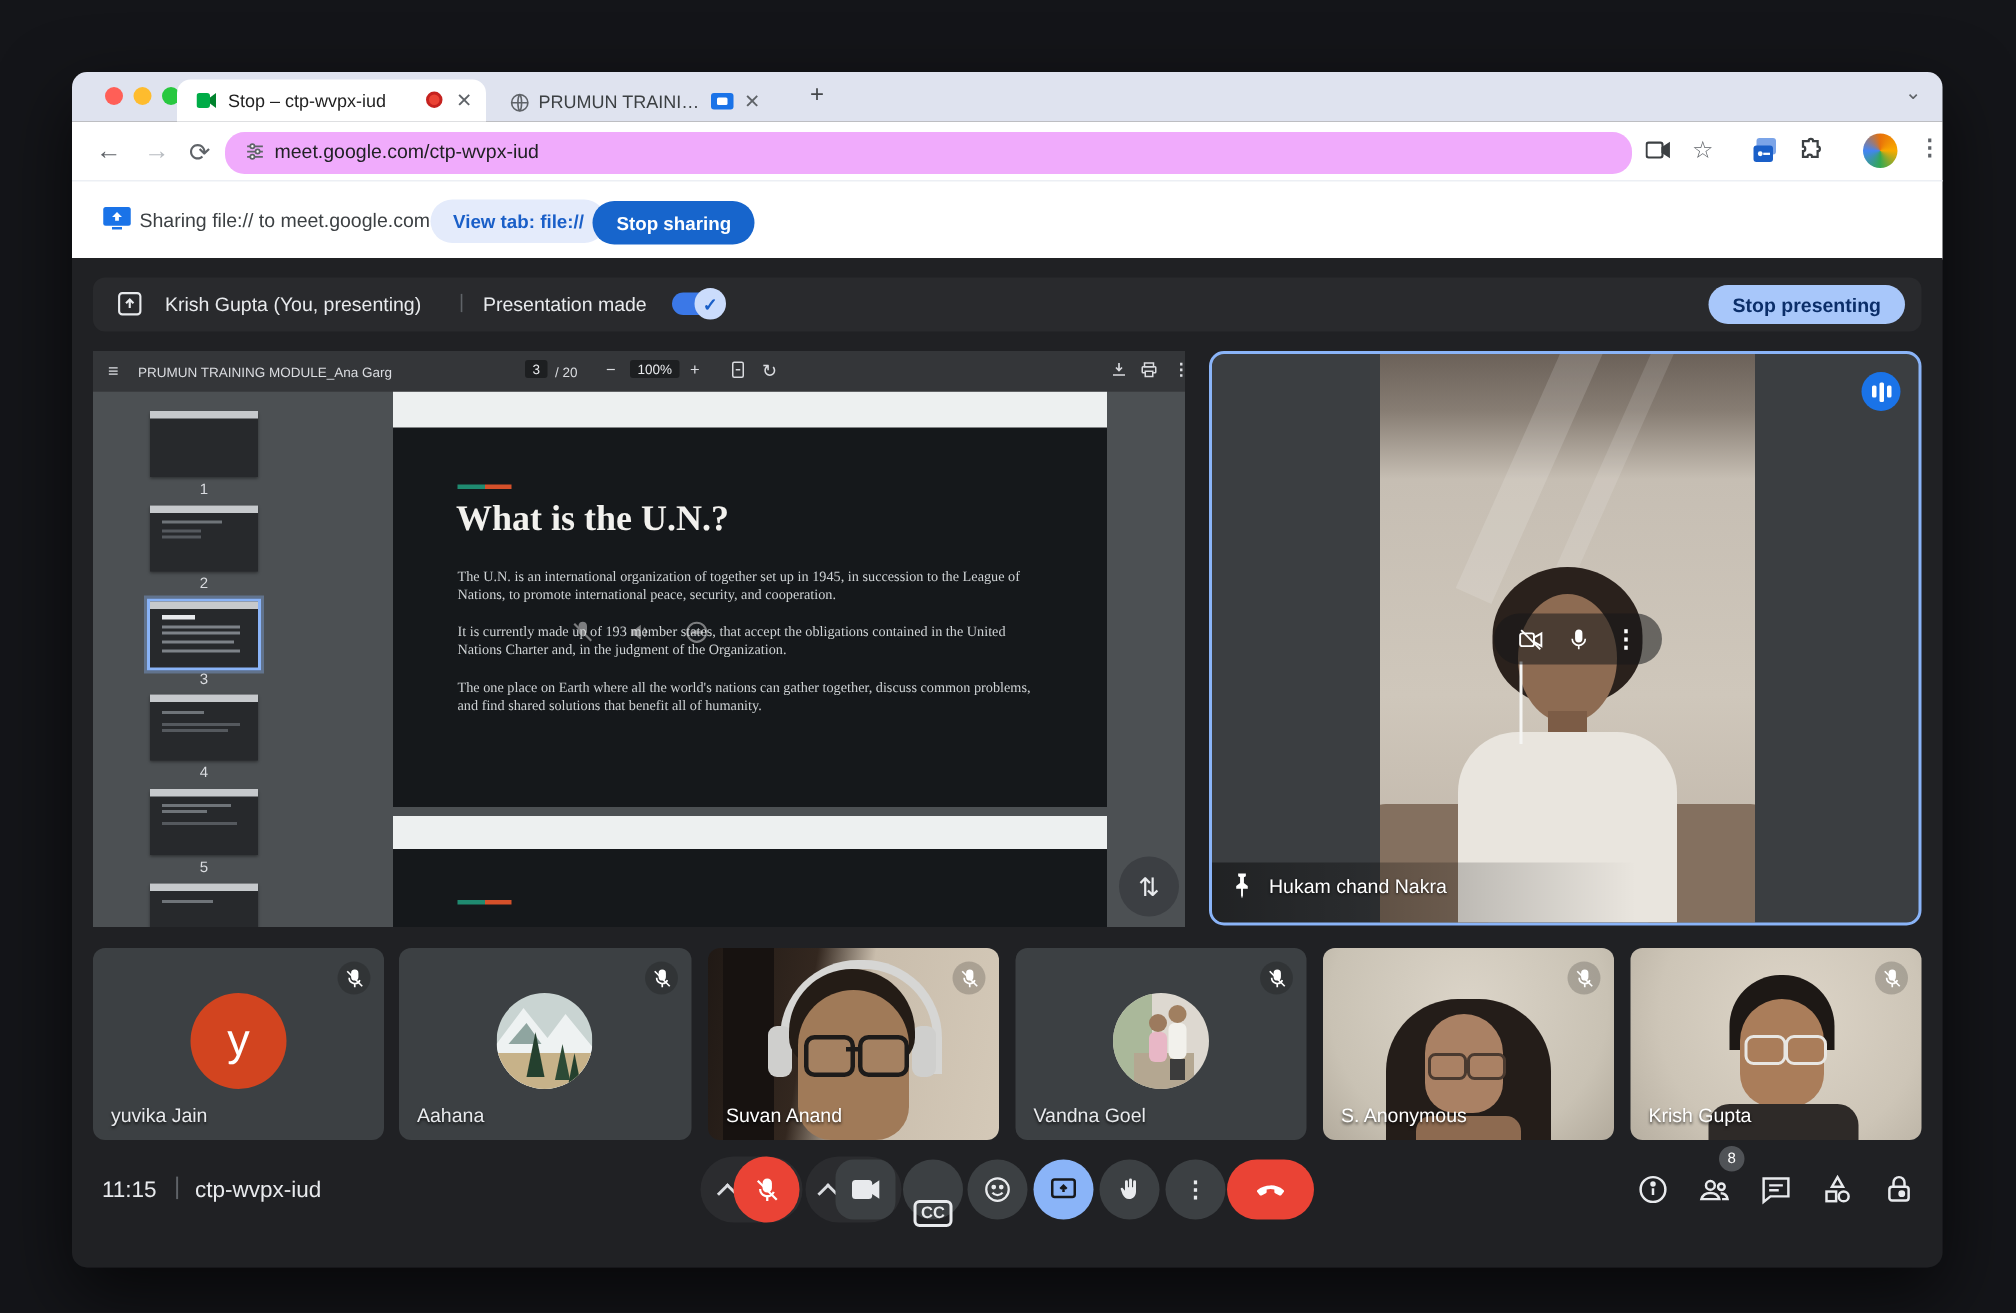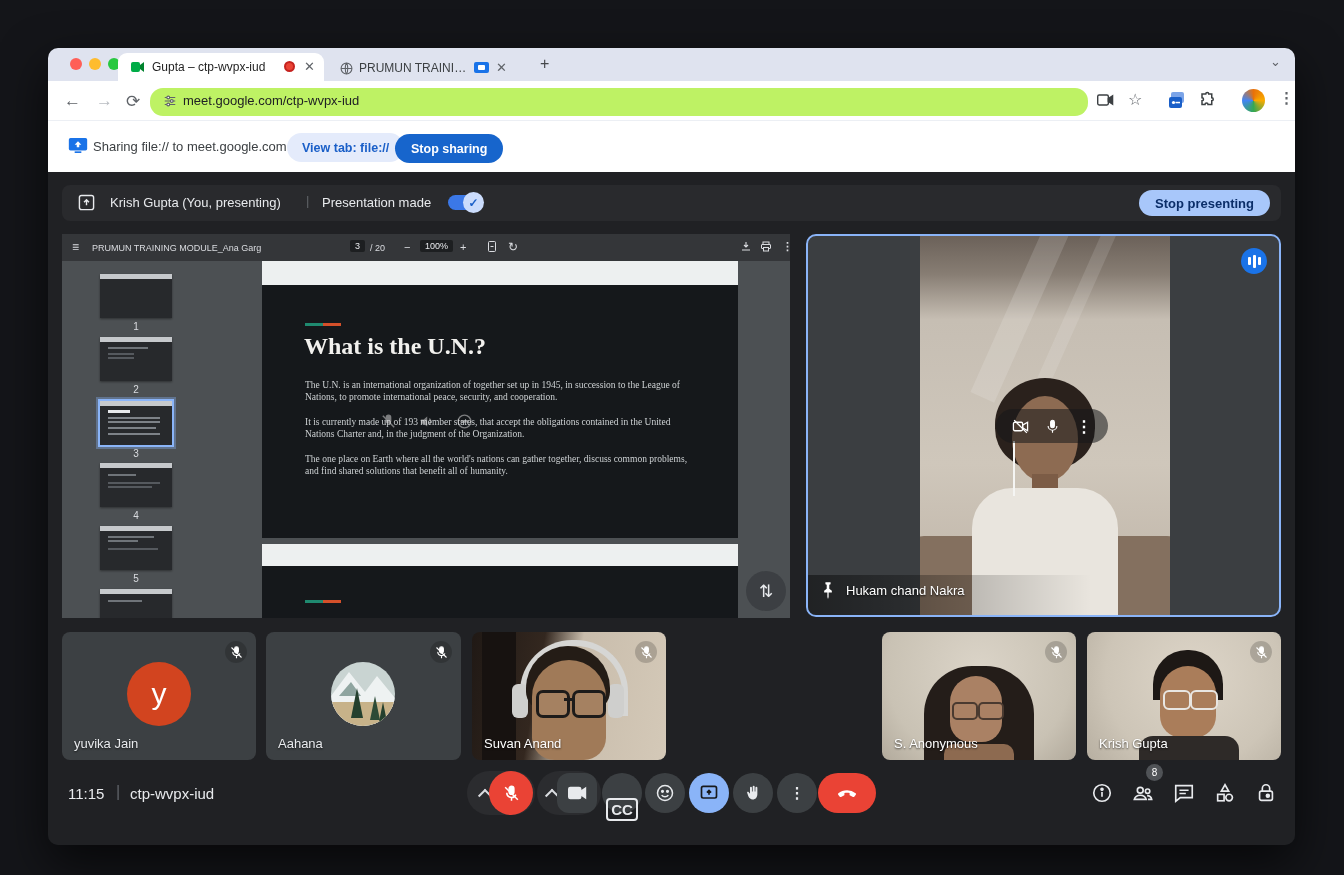--- a/index.html
+++ b/index.html
@@ -10,21 +10,21 @@
   
   .tabstrip{position:absolute;left:0;top:0;width:1247px;height:33px;background:#dfe3ef;border-radius:10px 10px 0 0;}
   .light{position:absolute;top:10px;width:12px;height:12px;border-radius:50%;}
   .tab-active{position:absolute;left:70px;top:5px;width:206px;height:28px;background:#fff;border-radius:9px 9px 0 0;}
   .tab-title{font-size:12px;color:#1f1f1f;white-space:nowrap;overflow:hidden;text-overflow:ellipsis;}
   .tab2{position:absolute;left:284px;top:5px;width:190px;height:28px;}
   .tclose{color:#5f6368;font-size:13px;line-height:13px;}
   
   .toolbar{position:absolute;left:0;top:33px;width:1247px;height:39px;background:#ffffff;}
   .navico{color:#5f6368;font-size:17px;}
-  .omnibox{position:absolute;left:102px;top:7px;width:938px;height:28px;background:#bef264;border-radius:13px;}
+  .omnibox{position:absolute;left:102px;top:7px;width:938px;height:28px;background:#f0abfc;border-radius:13px;}
   
   .banner{position:absolute;left:0;top:72px;width:1247px;height:52px;background:#ffffff;border-top:1px solid #eceff4;}
   .pill-light{background:#e4ebfb;color:#1a5fc8;font-weight:bold;font-size:12.5px;border-radius:15px;height:29px;display:flex;align-items:center;padding:0 15px;}
   .pill-blue{background:#1765cc;color:#fff;font-weight:bold;font-size:12.5px;border-radius:15px;height:29px;display:flex;align-items:center;padding:0 16px;}
   
   .meet{position:absolute;left:0;top:124px;width:1247px;height:673px;background:#202124;border-radius:0 0 10px 10px;overflow:hidden;}
   .presbar{position:absolute;left:14px;top:13px;width:1219px;height:36px;background:#292a2d;border-radius:8px;color:#e8eaed;font-size:13px;}
   .stop-presenting{position:absolute;right:11px;top:5px;height:26px;background:#a8c7fa;color:#0b2e69;font-size:13px;font-weight:bold;border:none;border-radius:14px;padding:0 16px;}
   
   .pdfbar{position:absolute;left:14px;top:62px;width:728px;height:27px;background:#343639;color:#dadce0;font-size:9px;}
@@ -73,21 +73,21 @@
       <span class="light" style="left:41px;background:#febc2e;"></span>
       <span class="light" style="left:60px;background:#28c840;"></span>
 
       <div class="tab-active flex">
         <span class="abs" style="left:13px;top:8px;">
           <svg width="14" height="12" viewBox="0 0 14 12">
               <rect x="0" y="1" width="9" height="10" rx="2" fill="#00ac47"></rect>
               <path d="M9 4l4-3v10l-4-3z" fill="#00832d"></path>
             </svg>
         </span>
-        <span class="tab-title abs" style="left:34px;top:7px;width:128px;">Gupta – ctp-wvpx-iud</span>
+        <span class="tab-title abs" style="left:34px;top:7px;width:128px;">Stop – ctp-wvpx-iud</span>
         <span class="abs" style="left:166px;top:8px;width:11px;height:11px;border-radius:50%;border:2px solid #c5221f;box-sizing:border-box;background:#ea4335;"></span>
         <span class="tclose abs" style="left:186px;top:7px;">✕</span>
       </div>
 
       <div class="tab2 flex">
         <span class="abs" style="left:8px;top:9px;color:#5f6368;">
           <svg width="13" height="13" viewBox="0 0 24 24" fill="none" stroke="#5f6368" stroke-width="2">
               <circle cx="12" cy="12" r="10"></circle>
               <path d="M2 12h20M12 2c3 3 3 17 0 20M12 2c-3 3-3 17 0 20"></path>
             </svg>
@@ -382,20 +382,42 @@
         <span class="micoff">
           <svg width="15" height="15" viewBox="0 0 24 24" fill="none" stroke="#fff" stroke-width="1.8">
               <rect x="9" y="3" width="6" height="10" rx="3" fill="#fff"></rect>
               <path d="M6 11a6 6 0 0 0 11.5 2.4M12 17v4"></path>
               <path d="M4 4l16 16"></path>
             </svg>
         </span>
         <span class="nm">Aahana</span>
       </div>
 
+      <div class="tile" style="left:629px;">
+        <div class="avatar">
+          <svg width="64" height="64" viewBox="0 0 64 64">
+              <rect width="64" height="64" fill="#ddd8d0"></rect>
+              <rect x="0" y="0" width="26" height="64" fill="#aab89a"></rect>
+              <rect x="14" y="40" width="40" height="24" fill="#b4a791"></rect>
+              <circle cx="30" cy="20" r="6" fill="#9c7a5e"></circle>
+              <rect x="24" y="26" width="12" height="20" rx="4" fill="#e8b7c6"></rect>
+              <circle cx="43" cy="14" r="6" fill="#a07f60"></circle>
+              <rect x="37" y="20" width="12" height="24" rx="4" fill="#f2f1ec"></rect>
+              <rect x="38" y="44" width="10" height="14" fill="#3c3c3c"></rect>
+            </svg>
+        </div>
+        <span class="micoff">
+          <svg width="15" height="15" viewBox="0 0 24 24" fill="none" stroke="#fff" stroke-width="1.8">
+              <rect x="9" y="3" width="6" height="10" rx="3" fill="#fff"></rect>
+              <path d="M6 11a6 6 0 0 0 11.5 2.4M12 17v4"></path>
+              <path d="M4 4l16 16"></path>
+            </svg>
+        </span>
+        <span class="nm">Vandna Goel</span>
+      </div>
 
       <div class="tile" style="left:834px;background:radial-gradient(circle at 50% 30%,#dbd4c8 0%,#c9c2b4 70%,#b2aa9c 100%);">
         <span class="abs" style="left:42px;top:34px;width:110px;height:110px;background:#241d19;border-radius:48px 48px 14px 14px;"></span>
         <span class="abs" style="left:68px;top:44px;width:52px;height:66px;background:#aa8164;border-radius:26px 26px 20px 20px;"></span>
         <span class="abs" style="left:70px;top:70px;width:22px;height:14px;border:2px solid #4a3a30;border-radius:5px;"></span>
         <span class="abs" style="left:96px;top:70px;width:22px;height:14px;border:2px solid #4a3a30;border-radius:5px;"></span>
         <span class="abs" style="left:62px;top:112px;width:70px;height:20px;background:#8d6a50;border-radius:10px 10px 0 0;"></span>
         <span class="micoff">
           <svg width="15" height="15" viewBox="0 0 24 24" fill="none" stroke="#fff" stroke-width="1.8">
               <rect x="9" y="3" width="6" height="10" rx="3" fill="#fff"></rect>
@@ -443,21 +465,21 @@
           <span class="chev"></span>
         </span>
       <div class="ctl" style="left:509px;border-radius:12px;">
         <svg width="19" height="16" viewBox="0 0 24 18" fill="none" stroke="#e8eaed" stroke-width="2">
             <rect x="1" y="2" width="15" height="14" rx="2" fill="#e8eaed"></rect>
             <path d="M16 7l6-4v12l-6-4z" fill="#e8eaed"></path>
           </svg>
       </div>
 
       <div class="ctl" style="left:554px;">
-        <span style="border:2px solid #e8eaed;border-radius:4px;font-size:15px;font-weight:bold;padding:1px 3px;margin-top:32px;">CC</span>
+        <span style="border:2px solid #e8eaed;border-radius:4px;font-size:11px;font-weight:bold;padding:1px 3px;margin-top:32px;">CC</span>
       </div>
 
       <div class="ctl" style="left:597px;">
         <svg width="20" height="20" viewBox="0 0 24 24" fill="none" stroke="#e8eaed" stroke-width="1.8">
             <circle cx="12" cy="12" r="9"></circle>
             <circle cx="9" cy="10" r="1" fill="#e8eaed"></circle>
             <circle cx="15" cy="10" r="1" fill="#e8eaed"></circle>
             <path d="M8 14.5a5 5 0 0 0 8 0"></path>
           </svg>
       </div>

